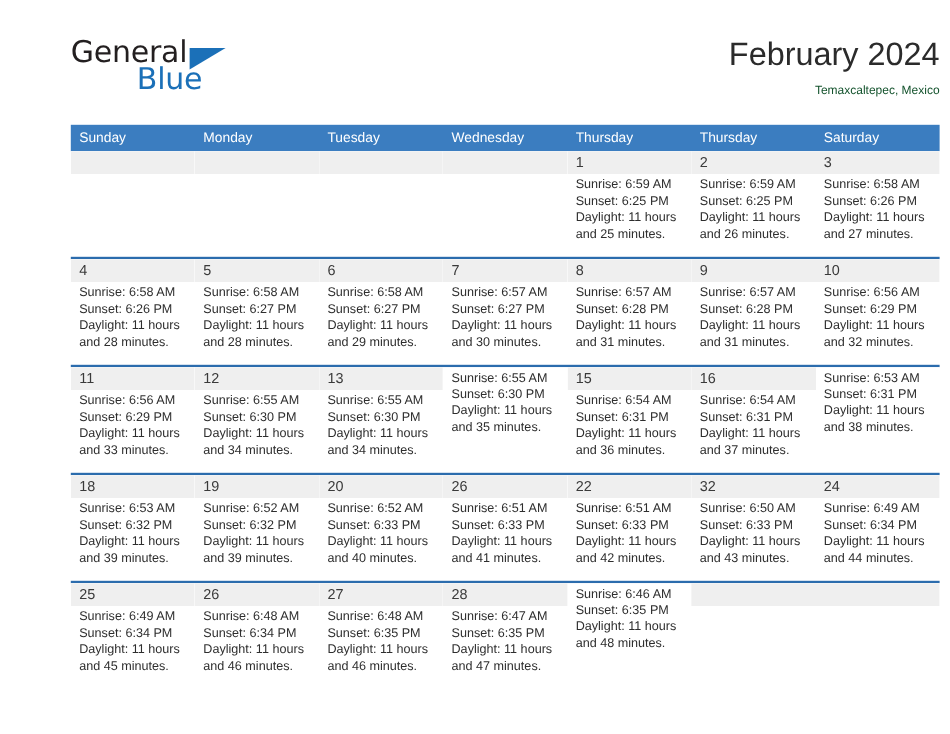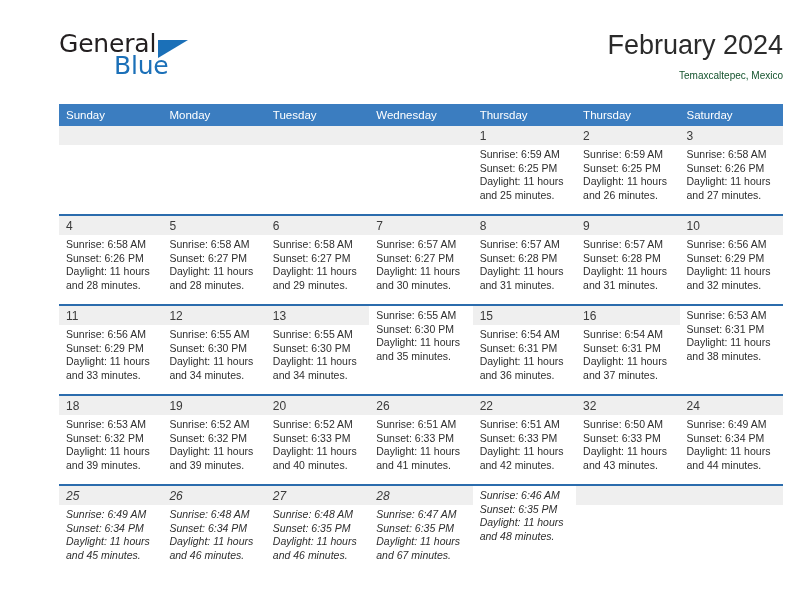--- a/index.html
+++ b/index.html
@@ -114,21 +114,20 @@
     white-space: nowrap;
     overflow: hidden;
   }
   .week-row {
     display: flex;
     border-bottom: 2px solid #2b6cad;
     background: #ffffff;
   }
   .week-row.last {
     border-bottom: none;
-    font-style: italic;
   }
   .day-cell {
     flex: 1 1 0;
     box-sizing: border-box;
     height: 88px;
     position: relative;
     overflow: hidden;
   }
   .day-number-band {
     height: 19px;
@@ -452,21 +451,21 @@
               <div>Daylight: 11 hours</div>
               <div>and 46 minutes.</div>
             </div>
           </div>
           <div class="day-cell">
             <div class="day-number-band"><span class="day-number">28</span></div>
             <div class="day-info">
               <div>Sunrise: 6:47 AM</div>
               <div>Sunset: 6:35 PM</div>
               <div>Daylight: 11 hours</div>
-              <div>and 67 minutes.</div>
+              <div>and 47 minutes.</div>
             </div>
           </div>
           <div class="day-cell">
             <div class="day-info">
               <div>Sunrise: 6:46 AM</div>
               <div>Sunset: 6:35 PM</div>
               <div>Daylight: 11 hours</div>
               <div>and 48 minutes.</div>
             </div>
           </div>

